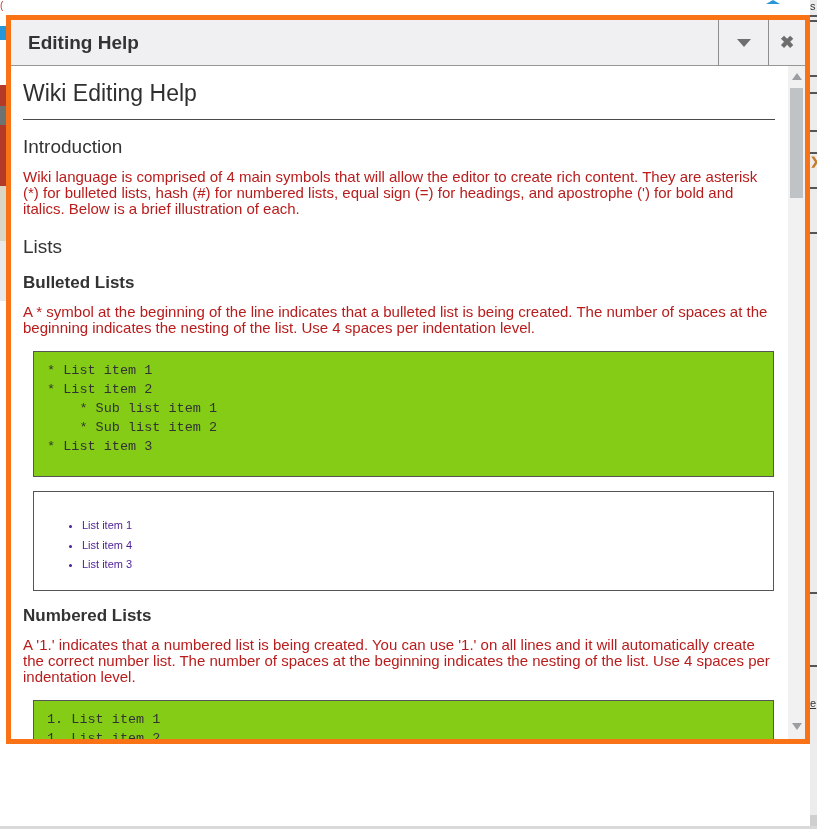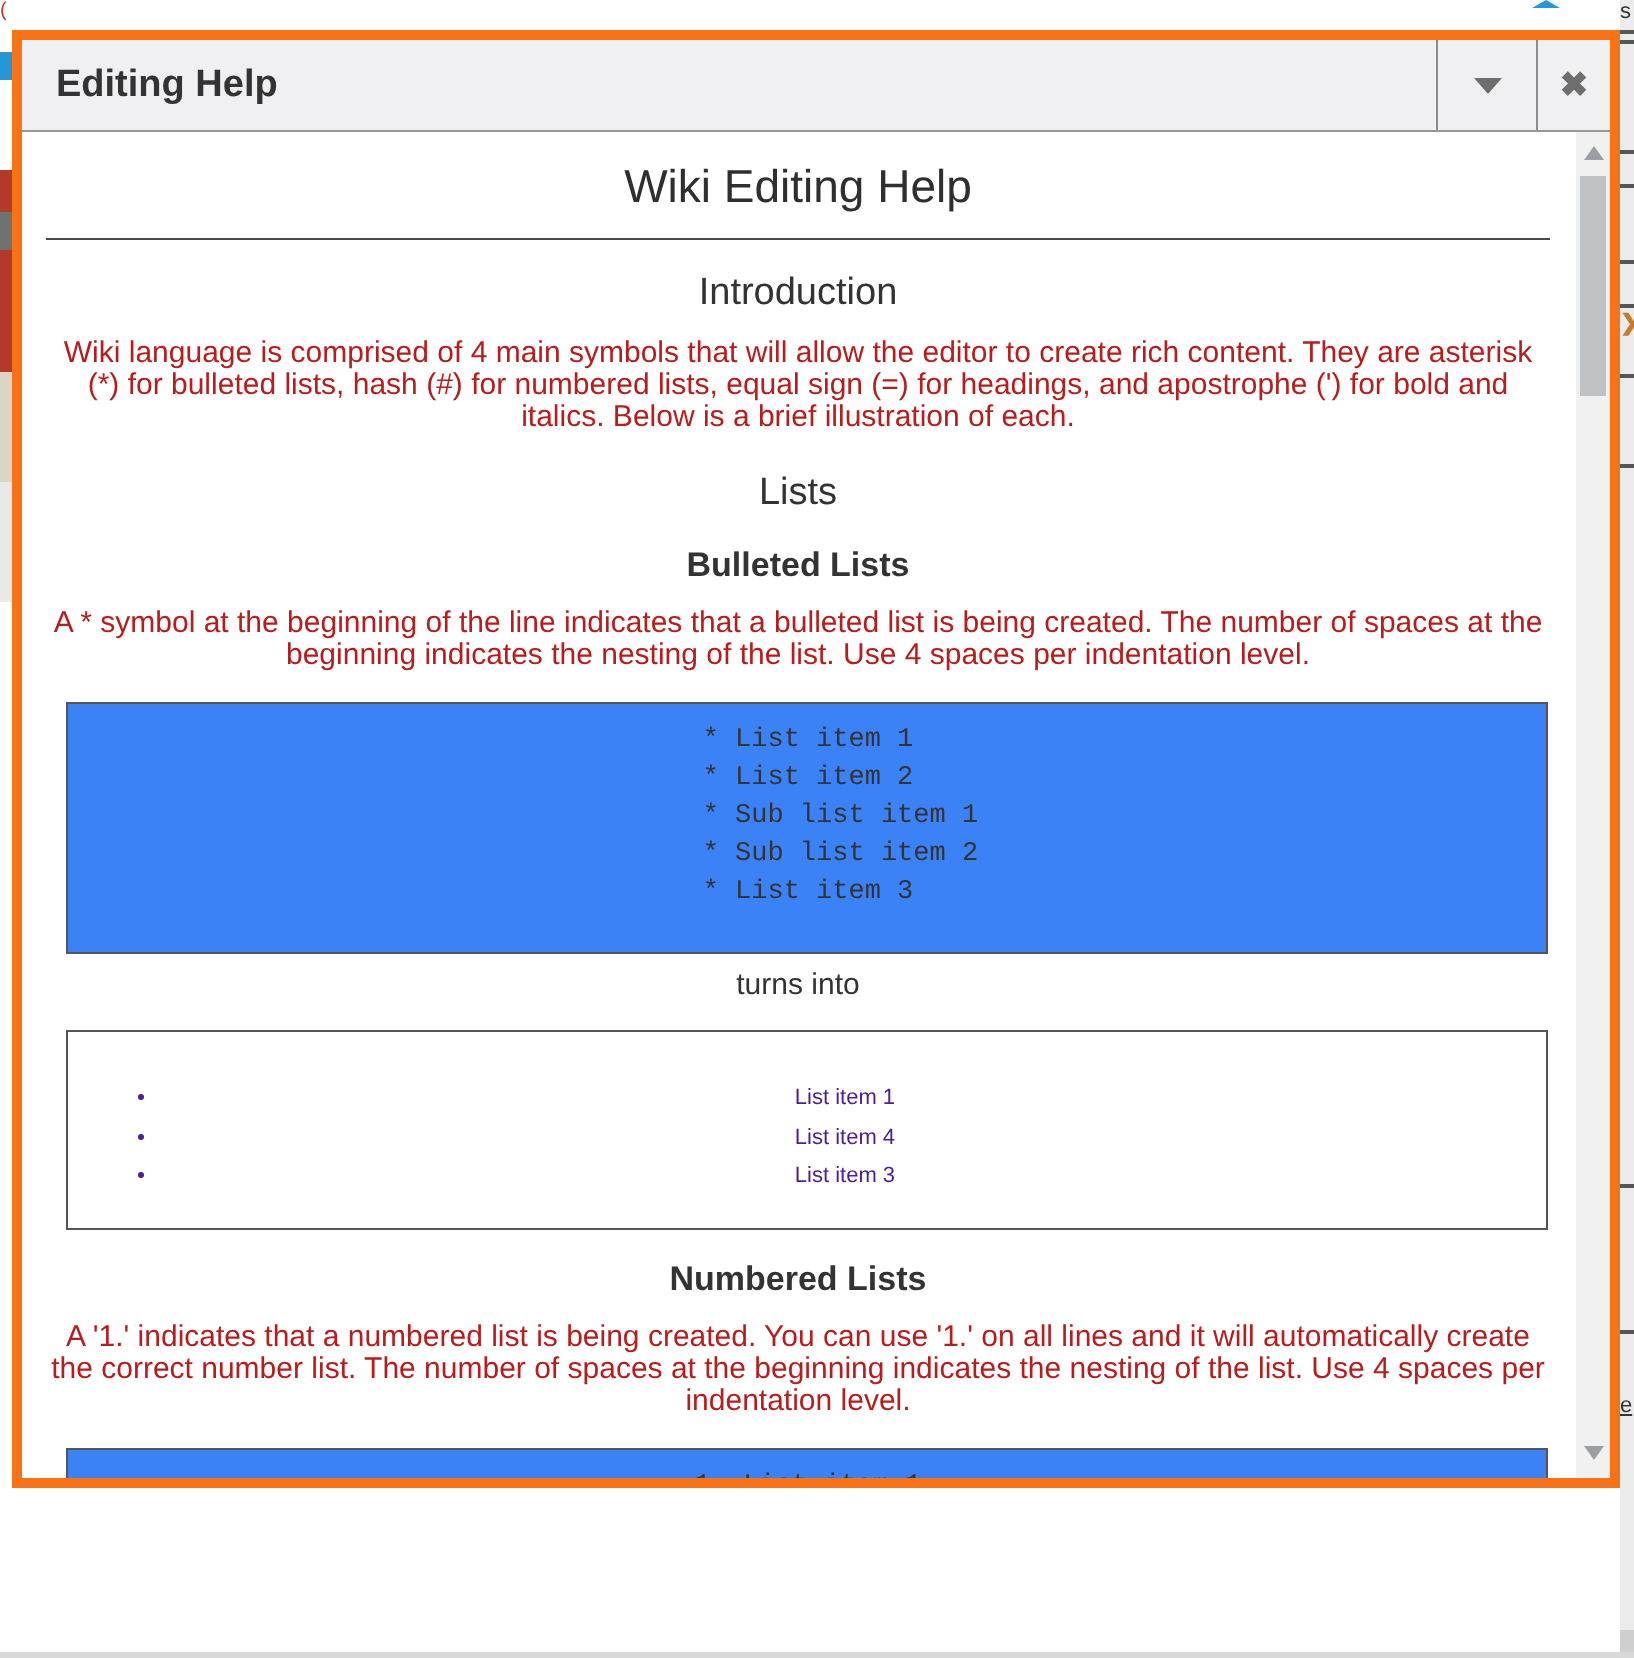--- a/index.html
+++ b/index.html
@@ -52,38 +52,38 @@
   .titlebar-btn {
     border-left:1px solid #8d8d8d;
     display:flex; align-items:center; justify-content:center;
     cursor:pointer; background:#f0f0f3;
   }
   .btn-collapse { width:50px; }
   .btn-close { width:37px; font-size:17px; font-weight:bold; color:#6e6e6e; }
   .tri-down { width:0; height:0; border-left:7px solid transparent; border-right:7px solid transparent; border-top:8px solid #6e6e6e; }
 
   
-  .content-wrap { position:relative; flex:1; overflow:hidden;text-align:center; }
+  .content-wrap { position:relative; flex:1; overflow:hidden; }
   .content {
     position:absolute; left:0; top:0; right:17px; bottom:0;
     background:#fff; padding:12px 13px 0 12px; overflow:hidden;
   }
   h1.page-title {
     font-size:23px; font-weight:400; color:#2f2f2f;
     padding:2px 0 12px 0; border-bottom:1px solid #4a4a4a;
   }
   h2.sec { font-size:19px; font-weight:normal; margin-top:16px; }
   h2.sec-lists { margin-top:19px; }
   h3.subsec { font-size:17px; font-weight:bold; margin-top:15px; }
   p.body-text { font-size:15px; line-height:16px; margin-top:11px; color:#b91c1c; }
   p.turns-into { font-size:15px; line-height:17px; margin-top:7px; color:#333; }
   pre.code-box {
     font-family:"Liberation Mono","DejaVu Sans Mono",monospace;
     font-size:13.5px; line-height:19px; color:#333;
-    border:1px solid #555; background:#3b82f6;
+    border:1px solid #555; background:#84cc16;
     padding:9px 12px 20px 13px; margin:15px 1px 0 10px;
     white-space:pre; overflow:hidden;
   }
   .list-box {
     border:1px solid #555; background:#fff;
     margin:14px 1px 0 10px; padding:24px 10px 15px 10px;
   }
   .list-box ul { list-style:disc; padding-left:38px; font-size:11px; line-height:19.5px; color:#4c1d95; }
   .list-box ul ul { list-style:circle; padding-left:41px; }
 
@@ -156,21 +156,20 @@
 
       <h3 class="subsec">Bulleted Lists</h3>
       <p class="body-text">A * symbol at the beginning of the line indicates that a bulleted list is being created. The number of spaces at the beginning indicates the nesting of the list. Use 4 spaces per indentation level.</p>
 
       <pre class="code-box">* List item 1
 * List item 2
     * Sub list item 1
     * Sub list item 2
 * List item 3</pre>
 
-      <p class="turns-into">turns into</p>
 
       <div class="list-box">
         <ul>
           <li>List item 1</li>
           <li><span>List item 4</span>
           </li>
           <li>List item 3</li>
         </ul>
       </div>
 

